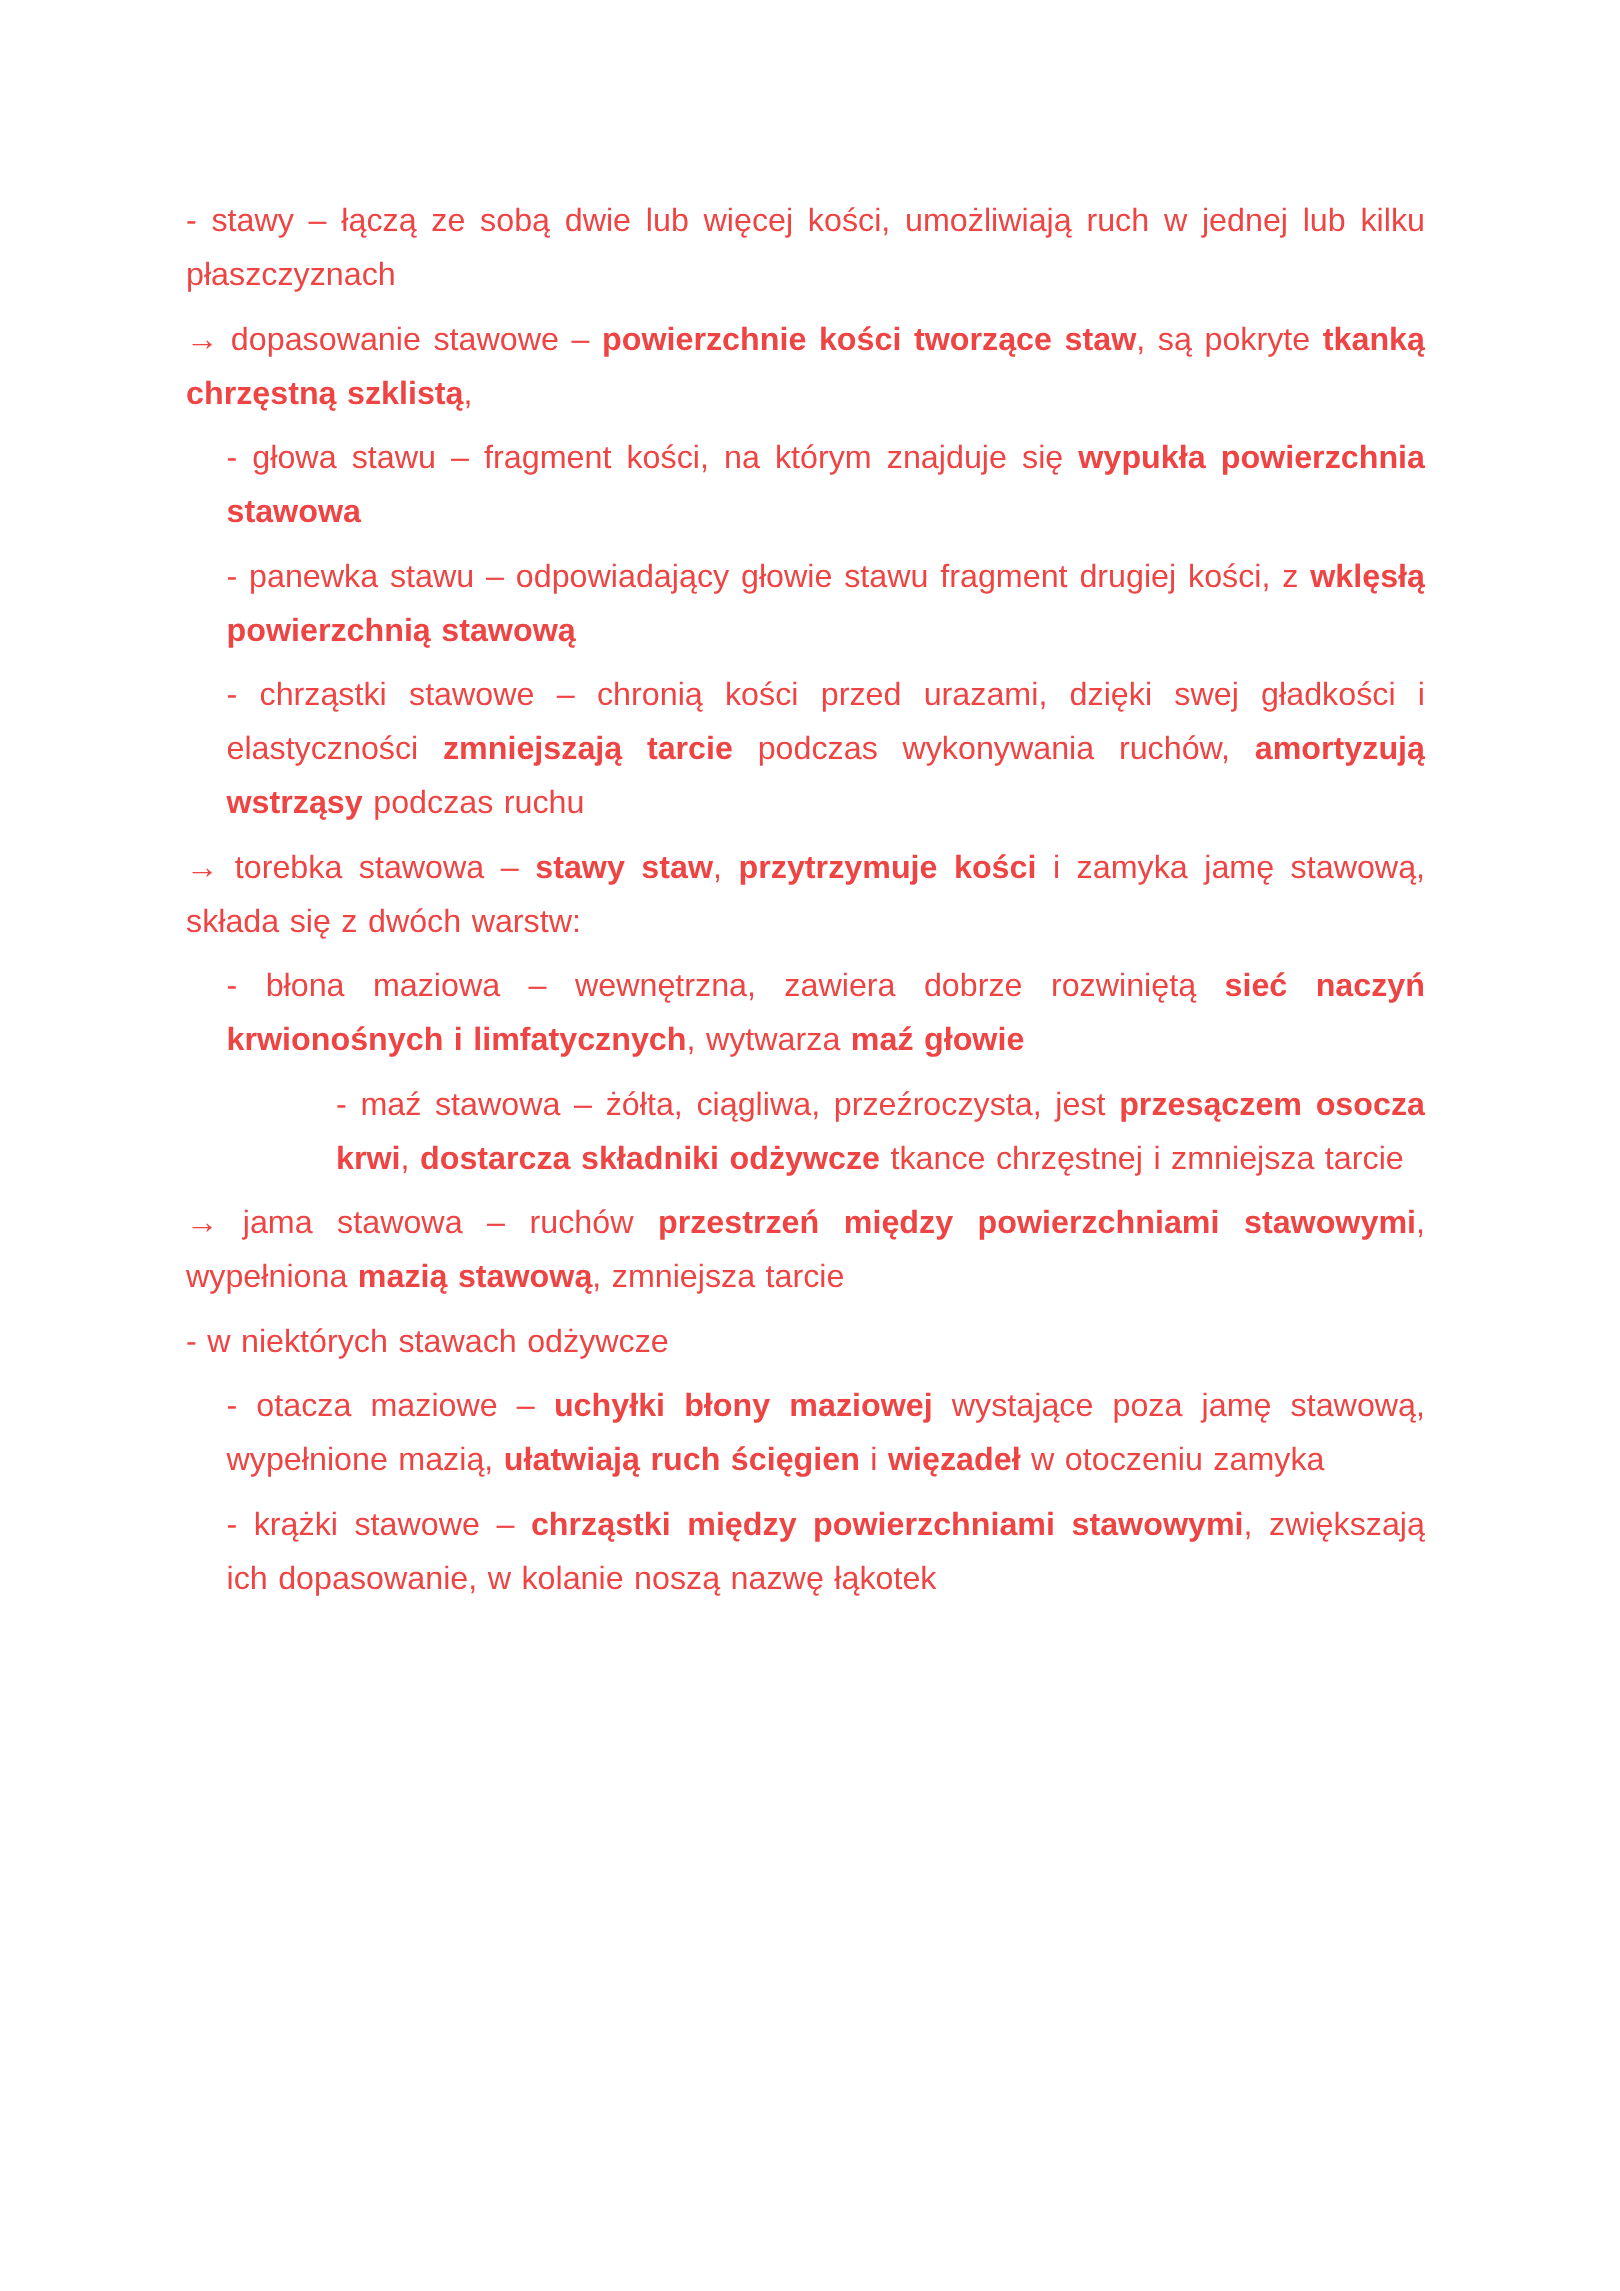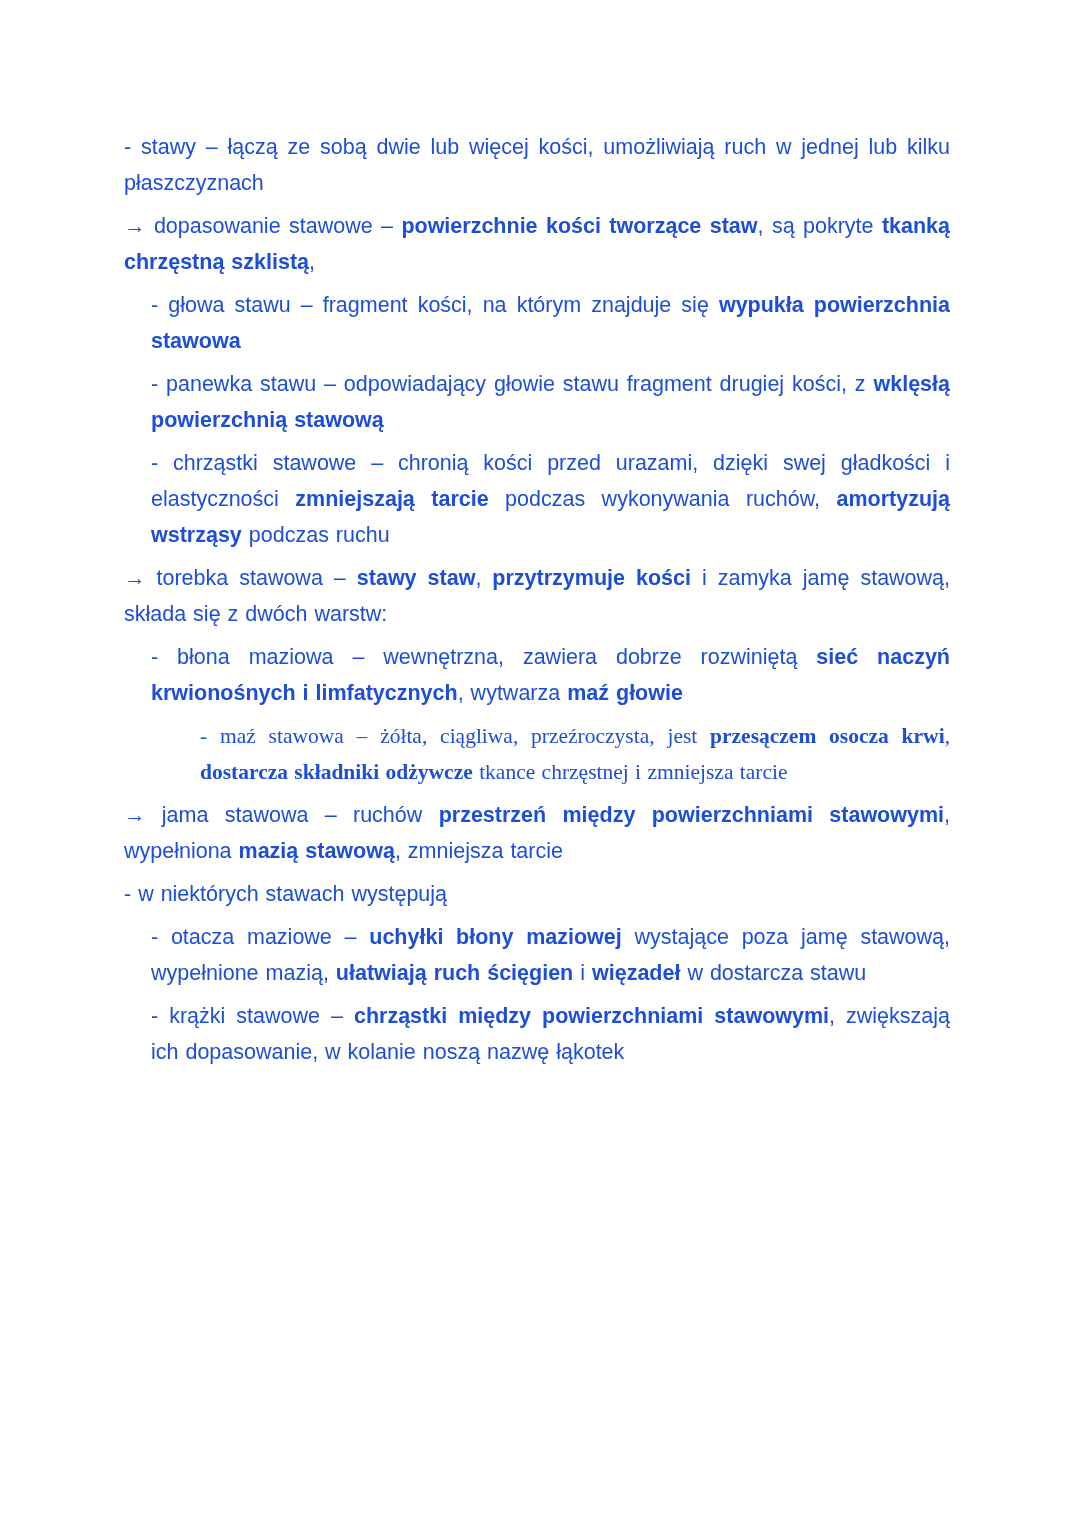--- a/index.html
+++ b/index.html
@@ -23,39 +23,39 @@
     width: 826px;
   }
   .para {
     margin: 0 0 7px 0;
     font-size: 21.5px;
     line-height: 36px;
     text-align: justify;
     text-justify: inter-word;
     hyphens: none;
     word-spacing: 1px;
-    color: #1d4ed8;
+    color: #ef4444;
   }
   .para.level-1 { margin-left: 0; }
   .para.level-2 { margin-left: 27px; }
-  .para.level-3 { margin-left: 76px; font-family: Liberation Serif, serif; }
+  .para.level-3 { margin-left: 100px; }
   .para span.b { font-weight: 700; }
   .para span.r { font-weight: 400; }
 </style>
 </head>
 <body>
 
 <div class="page">
   <div class="doc" id="doc">
       <p class="para level-1"><span class="r">- stawy – łączą ze sobą dwie lub więcej kości, umożliwiają ruch w jednej lub kilku płaszczyznach</span></p>
       <p class="para level-1"><span class="r">→ dopasowanie stawowe – </span><span class="b">powierzchnie kości tworzące staw</span><span class="r">, są pokryte </span><span class="b">tkanką chrzęstną szklistą</span><span class="r">,</span></p>
       <p class="para level-2"><span class="r">- głowa stawu – fragment kości, na którym znajduje się </span><span class="b">wypukła powierzchnia stawowa</span></p>
       <p class="para level-2"><span class="r">- panewka stawu – odpowiadający głowie stawu fragment drugiej kości, z </span><span class="b">wklęsłą powierzchnią stawową</span></p>
       <p class="para level-2"><span class="r">- chrząstki stawowe – chronią kości przed urazami, dzięki swej gładkości i elastyczności </span><span class="b">zmniejszają tarcie</span><span class="r"> podczas wykonywania ruchów, </span><span class="b">amortyzują wstrząsy</span><span class="r"> podczas ruchu</span></p>
       <p class="para level-1"><span class="r">→ torebka stawowa – </span><span class="b">stawy staw</span><span class="r">, </span><span class="b">przytrzymuje kości</span><span class="r"> i zamyka jamę stawową, składa się z dwóch warstw:</span></p>
       <p class="para level-2"><span class="r">- błona maziowa – wewnętrzna, zawiera dobrze rozwiniętą </span><span class="b">sieć naczyń krwionośnych i limfatycznych</span><span class="r">, wytwarza </span><span class="b">maź głowie</span></p>
       <p class="para level-3"><span class="r">- maź stawowa – żółta, ciągliwa, przeźroczysta, jest </span><span class="b">przesączem osocza krwi</span><span class="r">, </span><span class="b">dostarcza składniki odżywcze</span><span class="r"> tkance chrzęstnej i zmniejsza tarcie</span></p>
       <p class="para level-1"><span class="r">→ jama stawowa – ruchów </span><span class="b">przestrzeń między powierzchniami stawowymi</span><span class="r">, wypełniona </span><span class="b">mazią stawową</span><span class="r">, zmniejsza tarcie</span></p>
-      <p class="para level-1"><span class="r">- w niektórych stawach występują</span></p>
-      <p class="para level-2"><span class="r">- otacza maziowe – </span><span class="b">uchyłki błony maziowej</span><span class="r"> wystające poza jamę stawową, wypełnione mazią, </span><span class="b">ułatwiają ruch ścięgien</span><span class="r"> i </span><span class="b">więzadeł</span><span class="r"> w dostarcza stawu</span></p>
+      <p class="para level-1"><span class="r">- w niektórych stawach odżywcze</span></p>
+      <p class="para level-2"><span class="r">- otacza maziowe – </span><span class="b">uchyłki błony maziowej</span><span class="r"> wystające poza jamę stawową, wypełnione mazią, </span><span class="b">ułatwiają ruch ścięgien</span><span class="r"> i </span><span class="b">więzadeł</span><span class="r"> w otoczeniu zamyka</span></p>
       <p class="para level-2"><span class="r">- krążki stawowe – </span><span class="b">chrząstki między powierzchniami stawowymi</span><span class="r">, zwiększają ich dopasowanie, w kolanie noszą nazwę łąkotek</span></p>
     </div>
 </div>
 
 </body></html>

